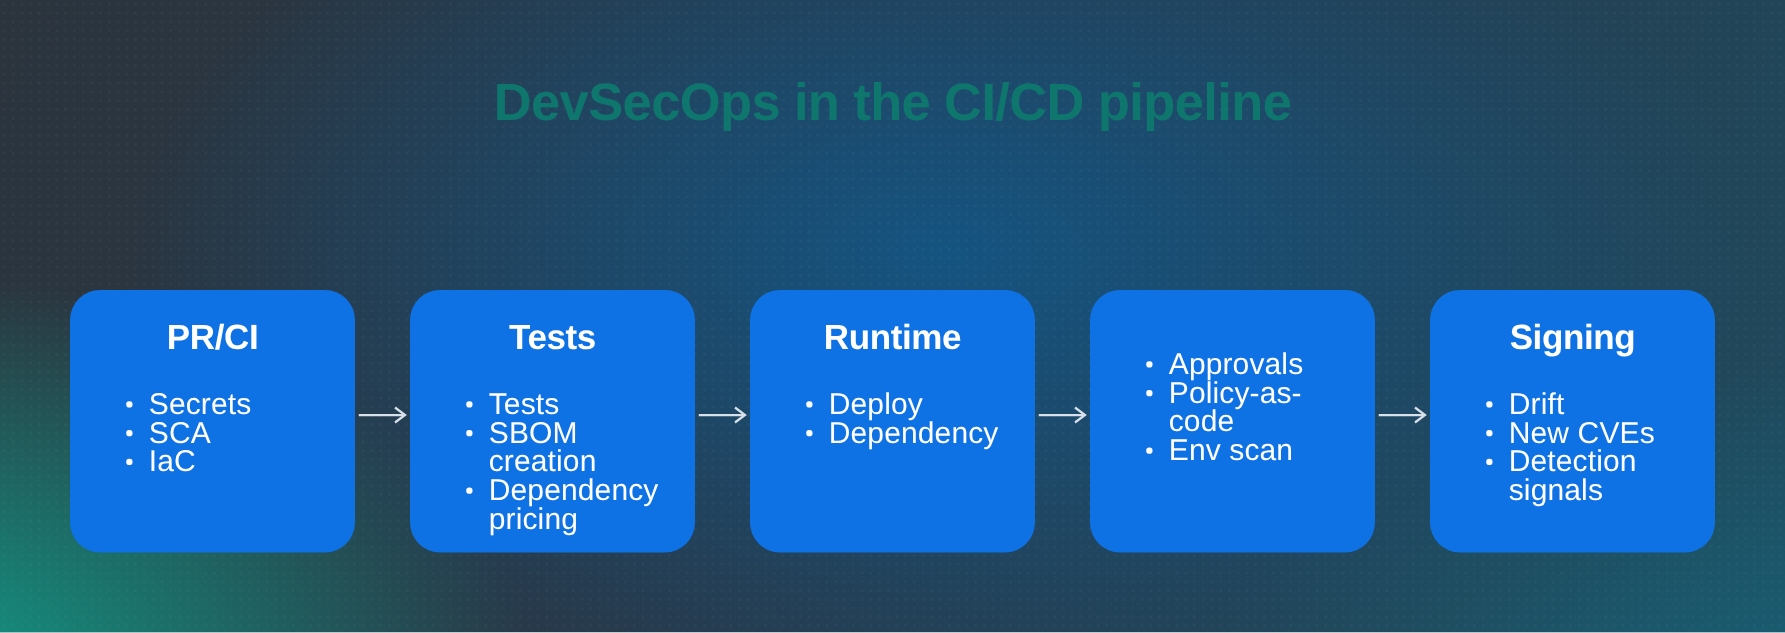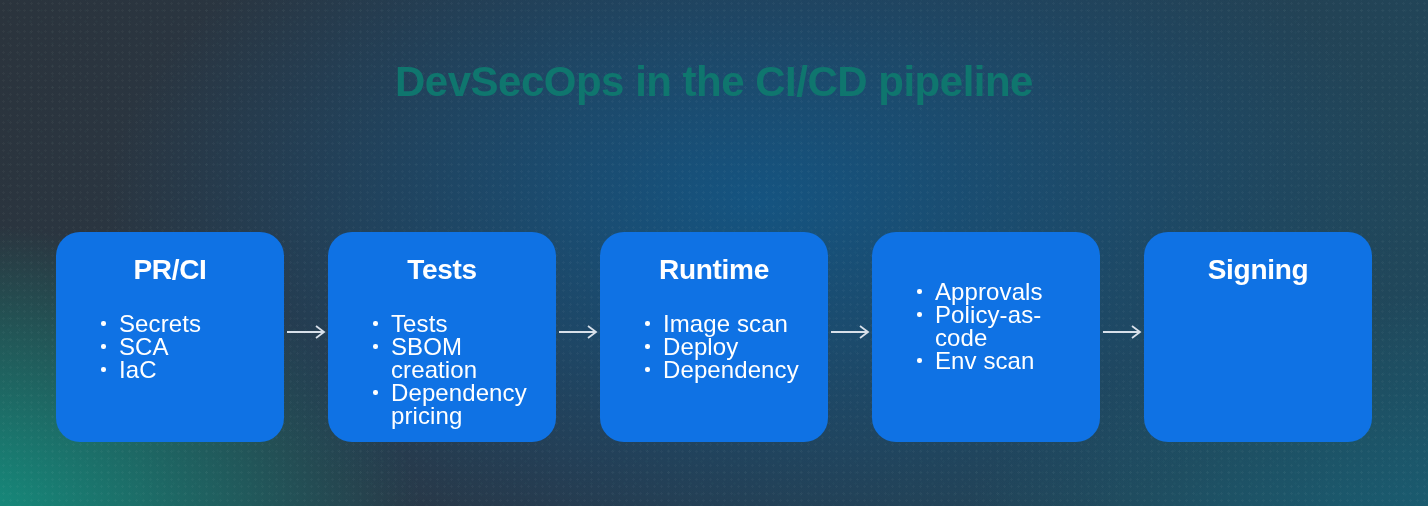--- a/index.html
+++ b/index.html
@@ -134,21 +134,20 @@
   <div class="arrow">
     <svg width="40" height="16" viewBox="0 0 40 16">
       <path d="M1 8 H37" fill="none" stroke="#d8e0ea" stroke-width="1.8"></path>
       <path d="M30 2 L38 8 L30 14" fill="none" stroke="#d8e0ea" stroke-width="1.8"></path>
     </svg>
   </div>
 
   <div class="stage-card">
     <h2 class="stage-title">Runtime</h2>
     <ul class="stage-list">
-        <li>Image scan</li>
         <li>Deploy</li>
         <li>Dependency</li>
       </ul>
   </div>
 
   <div class="arrow">
     <svg width="40" height="16" viewBox="0 0 40 16">
       <path d="M1 8 H37" fill="none" stroke="#d8e0ea" stroke-width="1.8"></path>
       <path d="M30 2 L38 8 L30 14" fill="none" stroke="#d8e0ea" stroke-width="1.8"></path>
     </svg>
@@ -164,15 +163,20 @@
 
   <div class="arrow">
     <svg width="40" height="16" viewBox="0 0 40 16">
       <path d="M1 8 H37" fill="none" stroke="#d8e0ea" stroke-width="1.8"></path>
       <path d="M30 2 L38 8 L30 14" fill="none" stroke="#d8e0ea" stroke-width="1.8"></path>
     </svg>
   </div>
 
   <div class="stage-card">
     <h2 class="stage-title">Signing</h2>
+    <ul class="stage-list">
+        <li>Drift</li>
+        <li>New CVEs</li>
+        <li>Detection signals</li>
+      </ul>
   </div>
 
 </div>
 
 </body></html>

